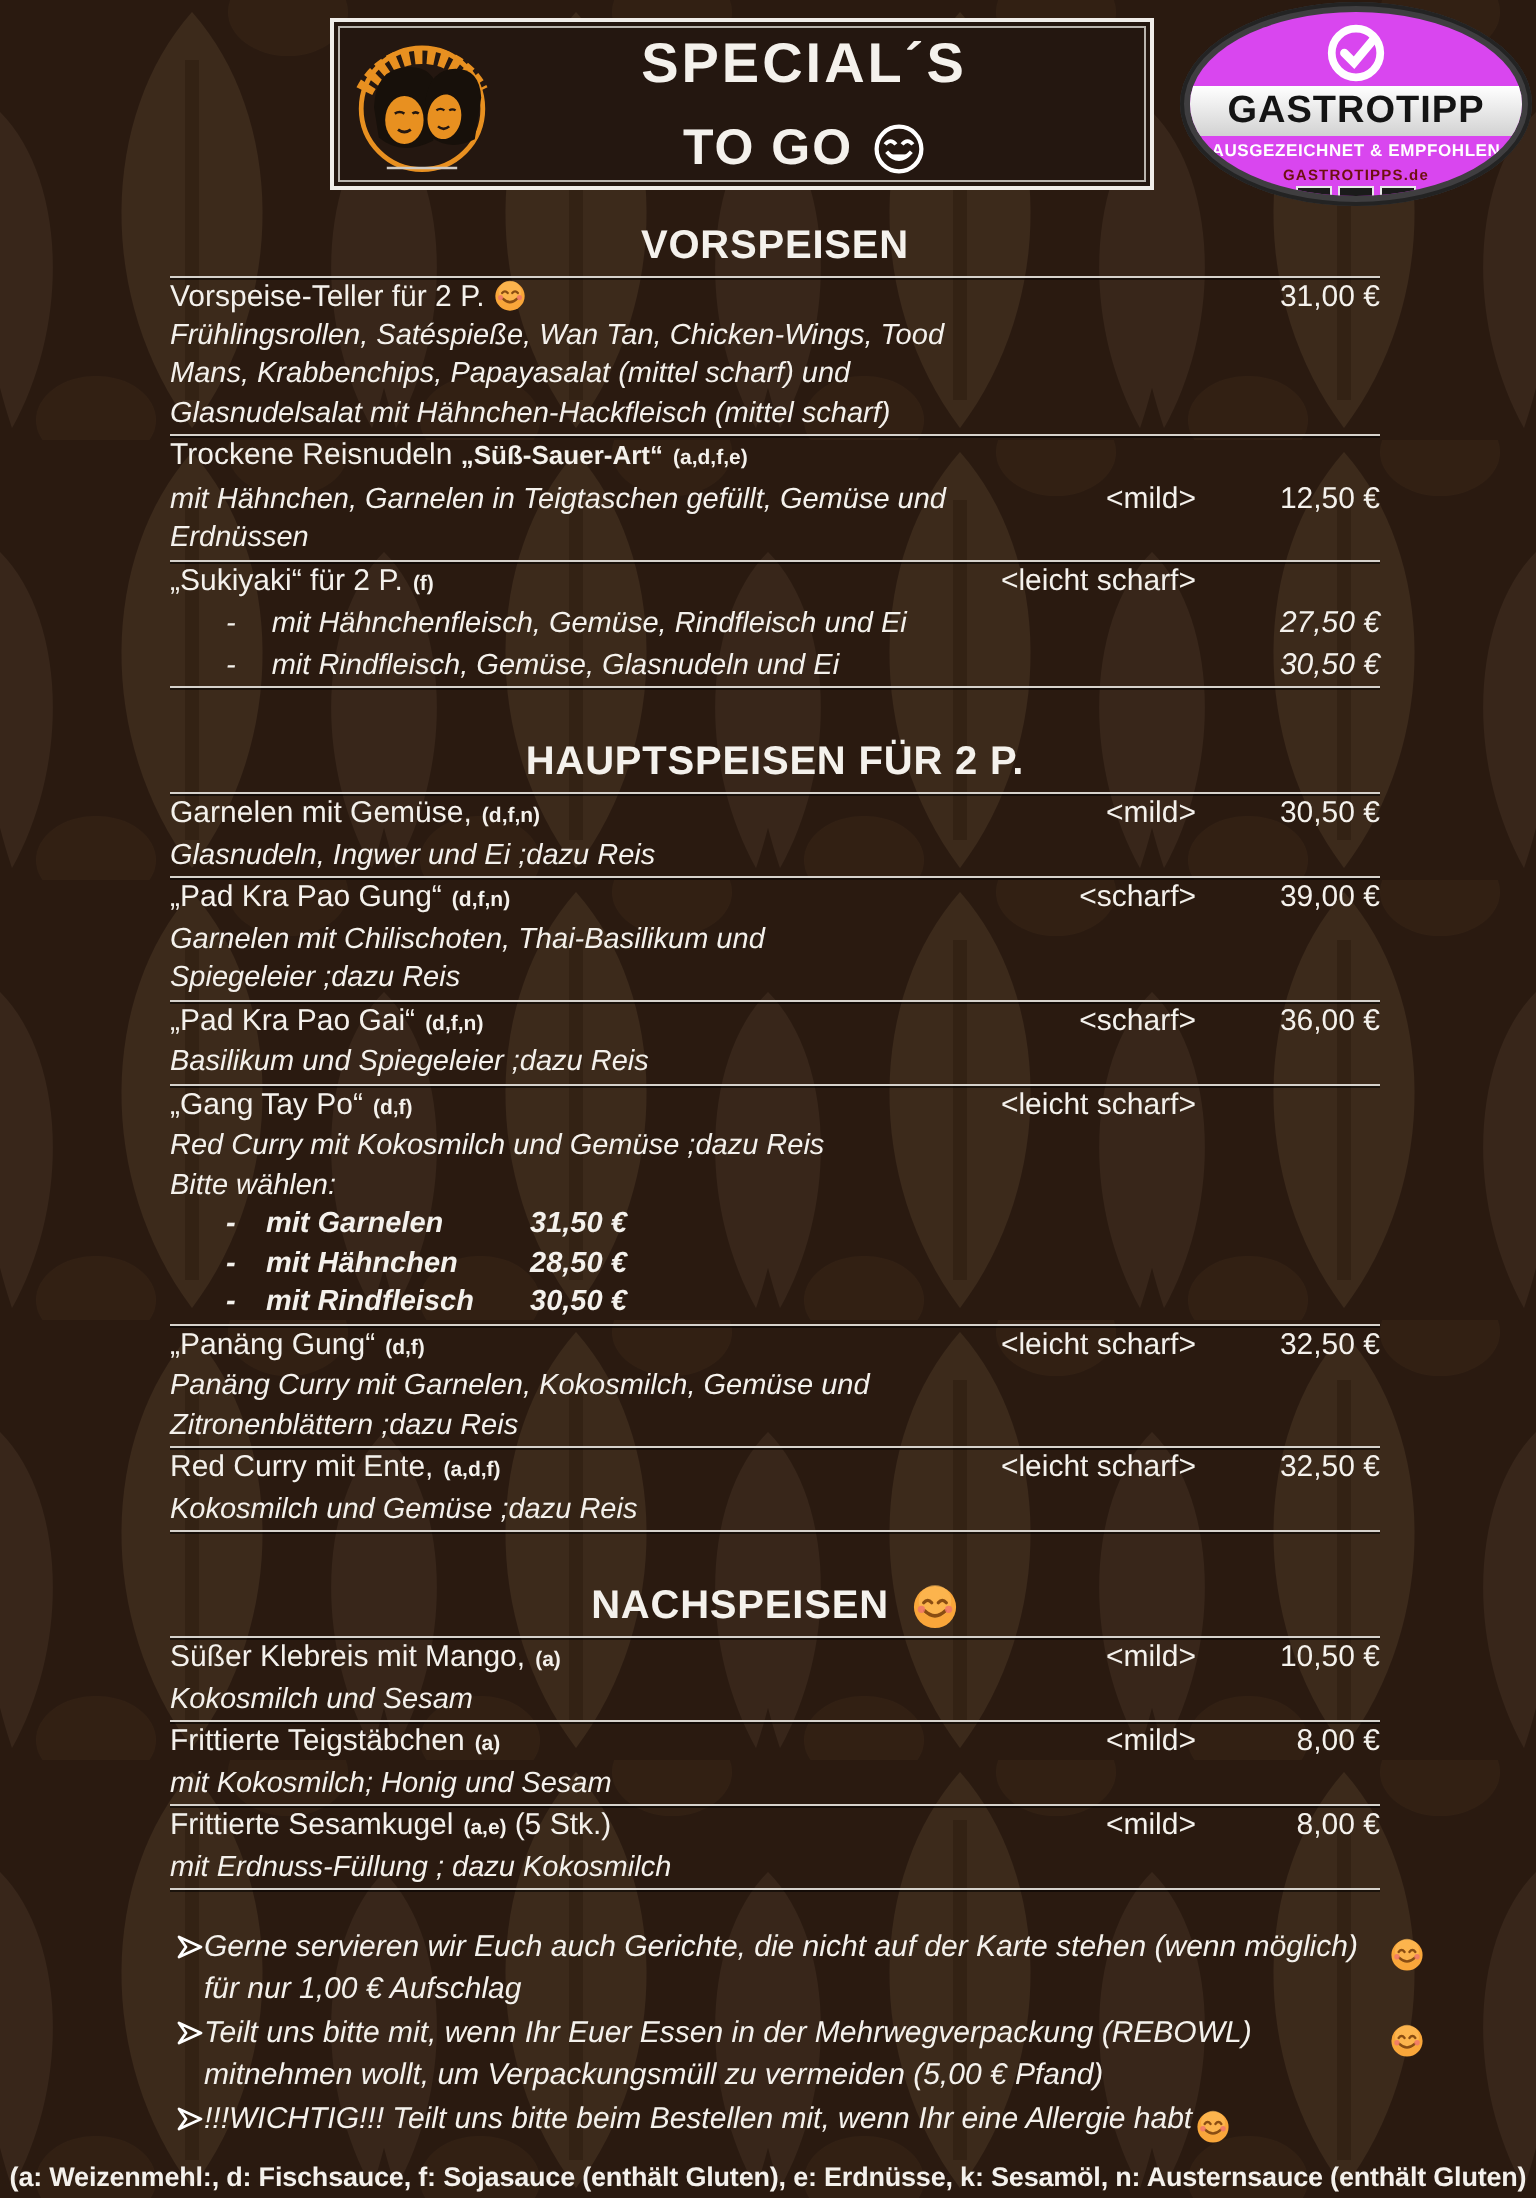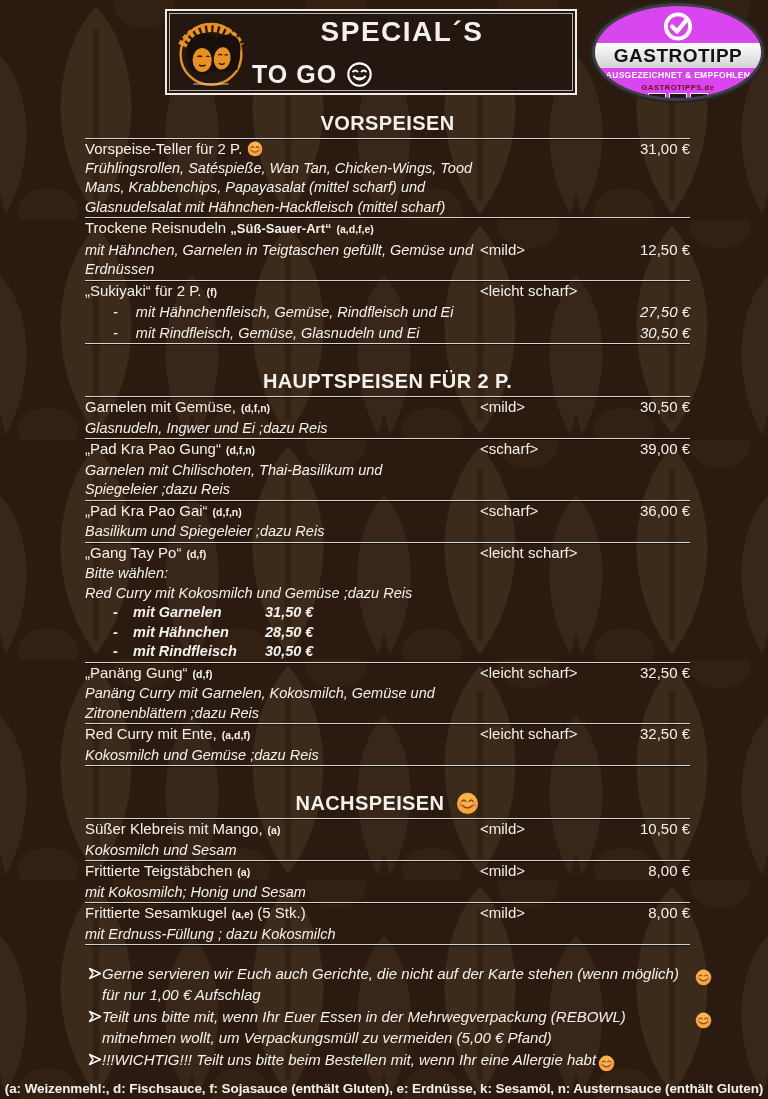--- a/index.html
+++ b/index.html
@@ -16,21 +16,21 @@
   .title-box{
     position:absolute;left:165px;top:9px;width:412px;height:86px;
     background:#241710;border:2px solid #f0ede9;box-sizing:border-box;
     display:flex;align-items:center;
   }
   .title-box::after{content:"";position:absolute;inset:2px;border:1px solid #b9b4ae;pointer-events:none;}
   .logo{width:82px;height:80px;margin-left:3px;flex:0 0 auto;}
   .titles{flex:1;text-align:center;padding-right:23px;}
   .title1{font-size:28px;font-weight:bold;letter-spacing:1.5px;}
   .title2{font-size:25px;font-weight:bold;letter-spacing:1px;margin-top:12px;
-          display:flex;align-items:center;gap:9px;}
+          display:flex;align-items:center;justify-content:center;gap:9px;}
   
   .badge{
     position:absolute;right:2px;top:1px;width:176px;height:102px;
     background:#3f3e40;border-radius:50%;box-shadow:0 0 0 2px #232323 inset;
   }
   .badge-inner{
     position:absolute;inset:5px;background:#d946ef;border-radius:50%;
     overflow:hidden;text-align:center;
   }
   .badge-check{margin-top:4px;}
@@ -51,21 +51,21 @@
     margin:26px 0 3px;display:flex;align-items:center;justify-content:center;gap:7px;
     font-size:20px;font-weight:bold;letter-spacing:.4px;line-height:23px;
   }
   .menu section:first-child .section-heading{margin-top:6px;}
   .rule{height:0;border-top:1px solid #d6d2cc;box-shadow:0 1px 0 rgba(0,0,0,.55);}
   .item-row{display:grid;grid-template-columns:1fr 118px 92px;align-items:baseline;line-height:19.5px;}
   .name-line{font-size:15px;}
   .name-line b{font-size:13px;}
   .allerg{font-size:10.5px;font-weight:bold;margin-left:5px;}
   .extra{font-size:15px;margin-left:4px;}
-  .spice{font-size:15px;white-space:nowrap;}
+  .spice{text-align:right;font-size:15px;white-space:nowrap;}
   .price{text-align:right;font-size:15px;white-space:nowrap;}
   .desc{font-style:italic;font-size:14.5px;line-height:19.5px;}
   .opt-row{font-style:italic;}
   .opt-left{display:flex;gap:18px;padding-left:28px;font-size:14.5px;}
   .opt-inline{display:flex;gap:0;padding-left:28px;font-style:italic;font-weight:bold;font-size:14.5px;line-height:19.5px;}
   .opt-inline .dash{width:20px;}
   .opt-inline .opt-text{width:132px;}
   .emoji{display:inline-flex;vertical-align:-3px;margin-left:5px;}
 
   
@@ -249,22 +249,22 @@
           </div>
           <div class="desc">Basilikum und Spiegeleier ;dazu Reis</div>
         </div>
         <div class="rule"></div>
         <div class="item">
           <div class="item-row">
             <div class="name-line"><span>„Gang Tay Po“</span><span class="allerg">(d,f)</span></div>
             <div class="spice">&lt;leicht scharf&gt;</div>
             <div class="price"></div>
           </div>
+          <div class="desc">Red Curry mit Kokosmilch und Gemüse ;dazu Reis</div>
           <div class="desc">Bitte wählen:</div>
-          <div class="desc">Red Curry mit Kokosmilch und Gemüse ;dazu Reis</div>
           <div class="opt-inline">
             <span class="dash">-</span>
             <span class="opt-text">mit Garnelen</span>
             <span class="opt-price">31,50 €</span>
           </div>
           <div class="opt-inline">
             <span class="dash">-</span>
             <span class="opt-text">mit Hähnchen</span>
             <span class="opt-price">28,50 €</span>
           </div>

